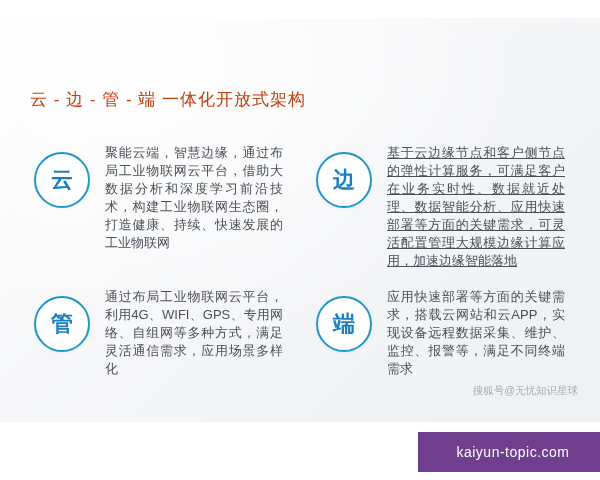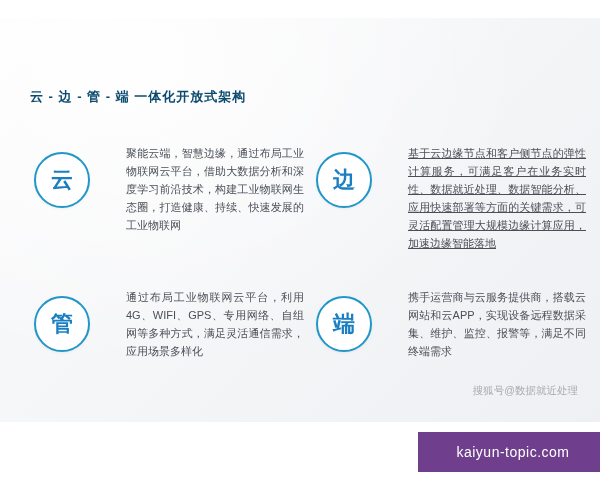--- a/index.html
+++ b/index.html
@@ -35,23 +35,23 @@
     top: 0;
     width: 600px;
     height: 404px;
     background: radial-gradient(ellipse at 20% 10%, rgba(255,255,255,0.9) 0%, rgba(255,255,255,0) 60%);
     pointer-events: none;
   }
   .title {
     position: absolute;
     left: 30px;
     top: 88px;
-    font-size: 13px;
-    font-weight: bold;
-    color: #0c4a6e;
+    font-size: 17px;
+    font-weight: normal;
+    color: #c2410c;
     letter-spacing: 1px;
     white-space: nowrap;
   }
   
   .item {
     position: absolute;
   }
   .circle {
     position: absolute;
     width: 56px;
@@ -66,26 +66,25 @@
     box-shadow: 0 1px 3px rgba(0,0,0,0.06);
   }
   .circle .glyph {
     font-size: 22px;
     font-weight: bold;
     color: #1a7fc1;
     line-height: 1;
   }
   .desc {
     position: absolute;
-    font-size: 11px;
+    font-size: 13px;
     line-height: 18px;
     color: #4a4f57;
     width: 178px;
     text-align: justify;
-    margin-left: 21px;
   }
   
   #item-yun .circle { left: 34px; top: 152px; }
   #item-yun .desc   { left: 105px; top: 144px; }
 
   #item-bian .circle { left: 316px; top: 152px; }
   #item-bian .desc   { left: 387px; top: 144px; text-decoration: underline; }
 
   #item-guan .circle { left: 34px; top: 296px; }
   #item-guan .desc   { left: 105px; top: 288px; }
@@ -149,22 +148,22 @@
     <div class="circle">
       <span class="glyph">管</span>
     </div>
     <div class="desc">通过布局工业物联网云平台，利用4G、WIFI、GPS、专用网络、自组网等多种方式，满足灵活通信需求，应用场景多样化</div>
   </div>
 
   <div class="item" id="item-duan">
     <div class="circle">
       <span class="glyph">端</span>
     </div>
-    <div class="desc">携手运营商与云服务提供商，搭载云网站和云APP，实现设备远程数据采集、维护、监控、报警等，满足不同终端需求</div>
+    <div class="desc">应用快速部署等方面的关键需求，搭载云网站和云APP，实现设备远程数据采集、维护、监控、报警等，满足不同终端需求</div>
   </div>
 
-  <div class="watermark">搜狐号@数据就近处理</div>
+  <div class="watermark">搜狐号@无忧知识星球</div>
 
   <div class="badge">
     <span class="badge-text">kaiyun-topic.com</span>
   </div>
 
 </div>
 
 </body></html>

